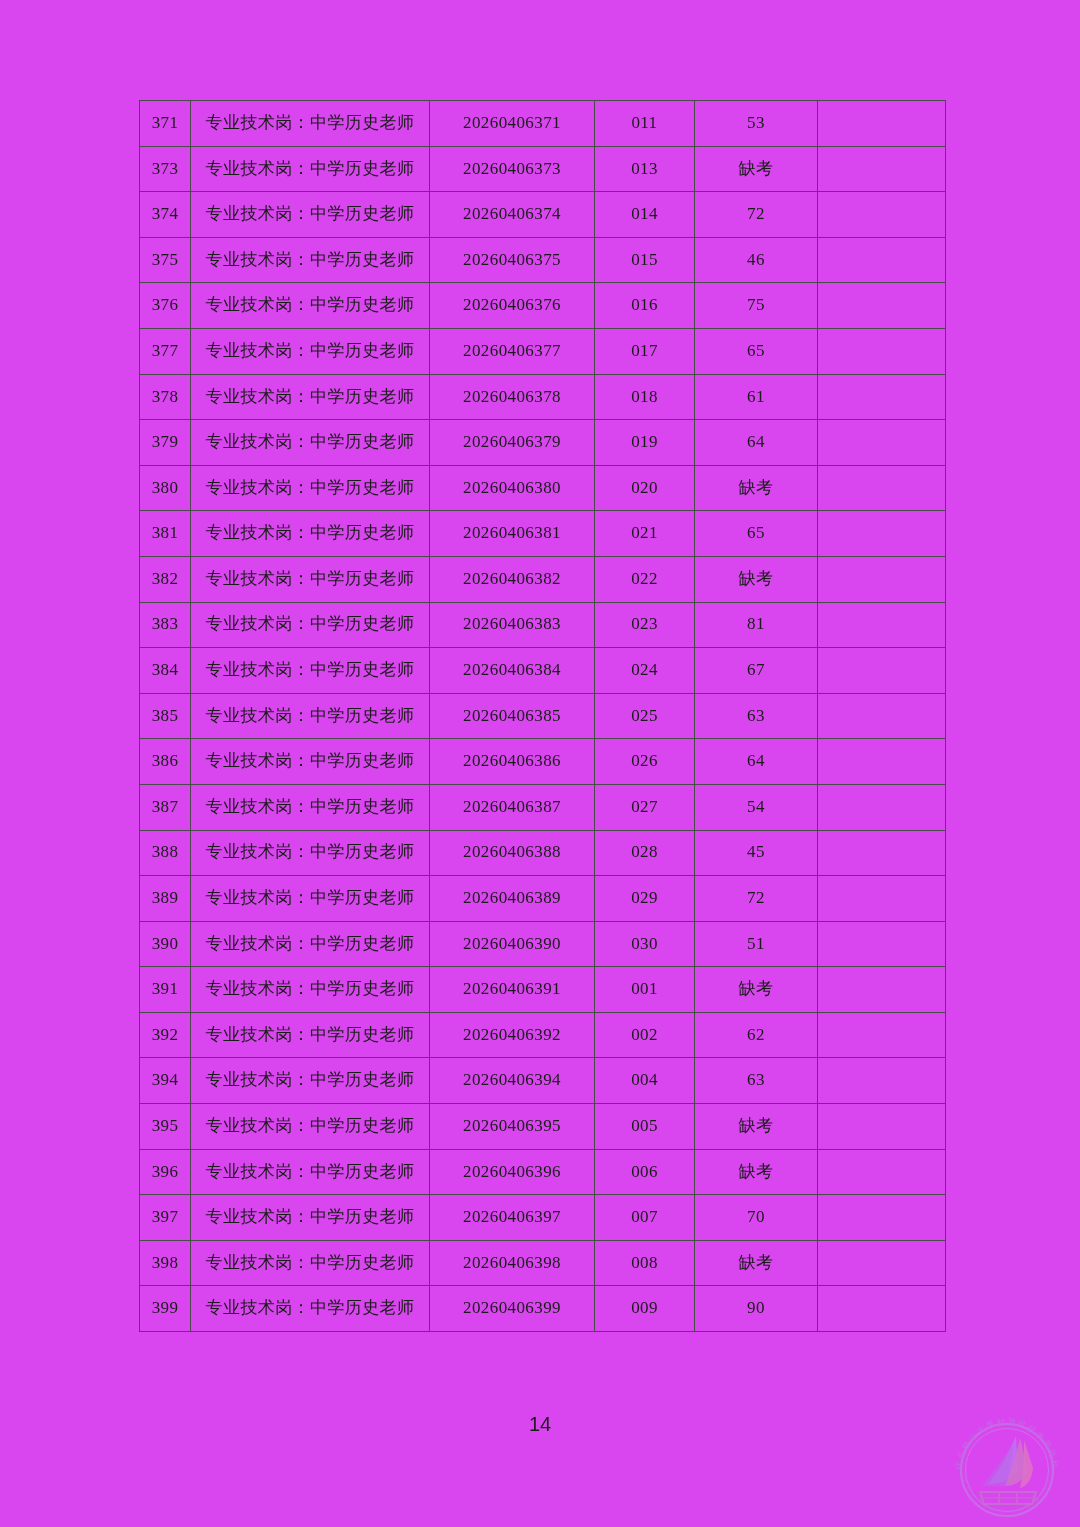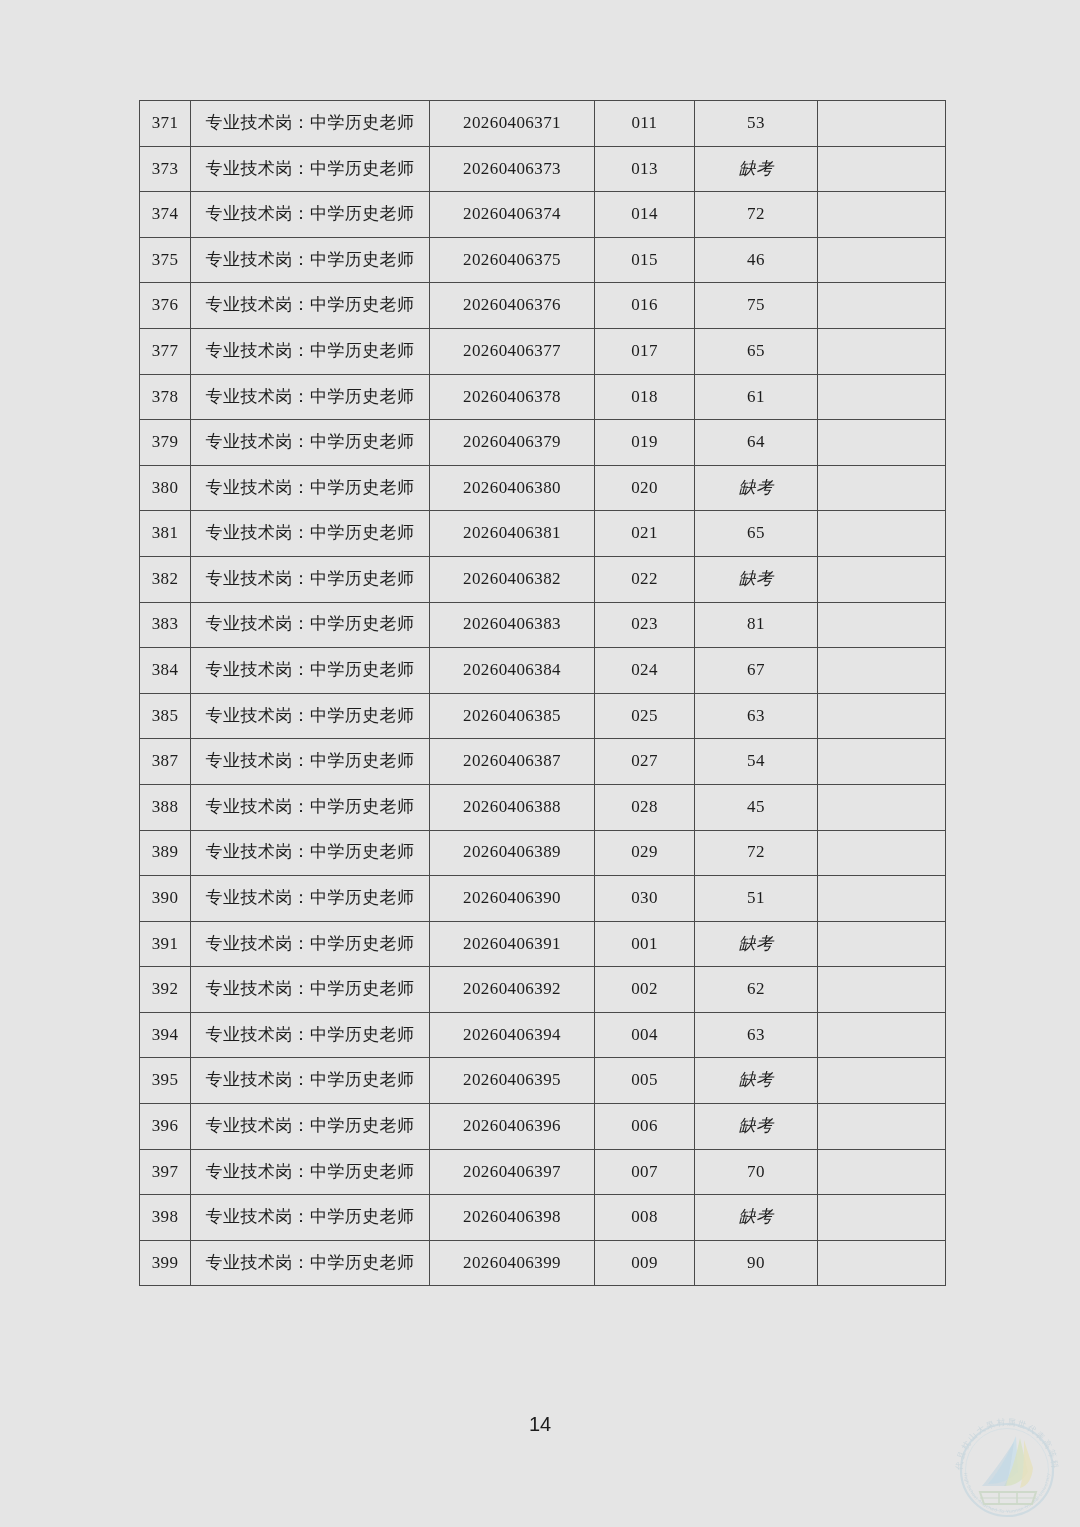--- a/index.html
+++ b/index.html
@@ -12,21 +12,21 @@
     height: 1527px;
     position: relative;
     font-family: "Liberation Serif", "DejaVu Serif", serif;
     color: #1a1a1a;
     overflow: hidden;
   }
 
   #page {
     position: absolute;
     inset: 0;
-    background: #e5e5e5;
+    background: #d946ef;
   }
 
   
   #score-table {
     position: absolute;
     left: 139px;
     top: 100px;
     width: 806px;
     border-collapse: collapse;
     table-layout: fixed;
@@ -67,21 +67,20 @@
     letter-spacing: 1.2px;
   }
   .cell-score {
     font-size: 17px;
     letter-spacing: 0.6px;
   }
   .cell-score.absent {
     font-family: "DejaVu Serif", "Liberation Serif", serif;
     font-size: 17.5px;
     letter-spacing: 0px;
-    font-style: italic;
   }
   .cell-seq {
     font-size: 17px;
     letter-spacing: 0.6px;
   }
   .cell-note { }
 
   
   #page-number {
     position: absolute;
@@ -227,20 +226,28 @@
         </tr>
         <tr>
           <td class="cell-seq">385</td>
           <td class="cell-post">专业技术岗：中学历史老师</td>
           <td class="cell-exam">20260406385</td>
           <td class="cell-room">025</td>
           <td class="cell-score">63</td>
           <td class="cell-note"></td>
         </tr>
         <tr>
+          <td class="cell-seq">386</td>
+          <td class="cell-post">专业技术岗：中学历史老师</td>
+          <td class="cell-exam">20260406386</td>
+          <td class="cell-room">026</td>
+          <td class="cell-score">64</td>
+          <td class="cell-note"></td>
+        </tr>
+        <tr>
           <td class="cell-seq">387</td>
           <td class="cell-post">专业技术岗：中学历史老师</td>
           <td class="cell-exam">20260406387</td>
           <td class="cell-room">027</td>
           <td class="cell-score">54</td>
           <td class="cell-note"></td>
         </tr>
         <tr>
           <td class="cell-seq">388</td>
           <td class="cell-post">专业技术岗：中学历史老师</td>

